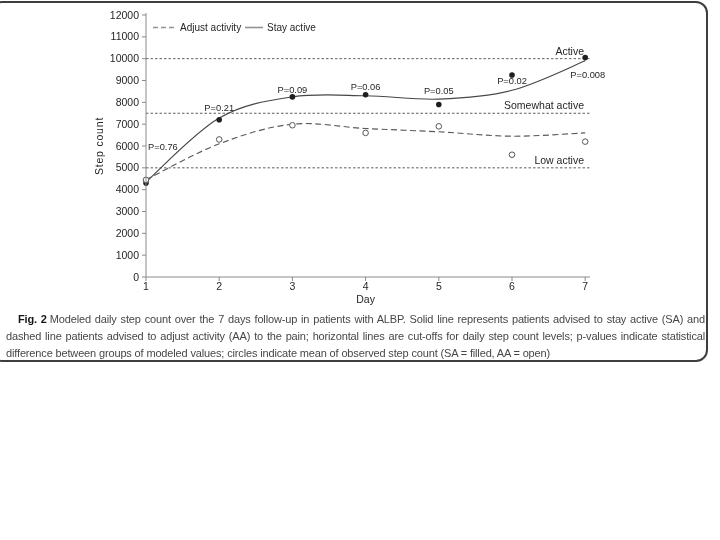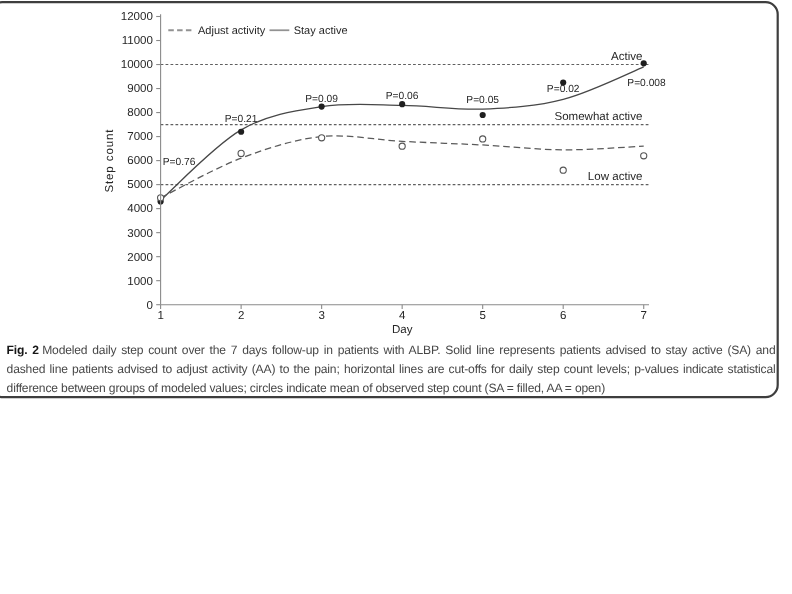--- a/index.html
+++ b/index.html
@@ -10,21 +10,21 @@
   #chart{position:absolute;left:0;top:0;}
   #chart text{font-family:"Liberation Sans",sans-serif;fill:#262626;}
   .tick-label{font-size:10.5px;}
   .axis-title{font-size:10.5px;}
   .p-label{font-size:9.3px;}
   .cutoff-label{font-size:10.5px;}
   .legend-label{font-size:10px;fill:#3a3a3a;}
   figcaption{position:absolute;left:6px;top:311px;width:699px;
              font-size:11px;line-height:17px;letter-spacing:-0.15px;
              color:#474747;text-align:justify;}
-  figcaption b{color:#161616;margin-right:3px;}
+  figcaption b{color:#161616;margin-right:3px;margin-left:12px;}
 </style>
 </head>
 <body>
 
 <div class="page">
   <div class="figure-box"></div>
 
   <svg id="chart" width="720" height="310">
       <line x1="146" y1="58.66666666666666" x2="590" y2="58.66666666666666" stroke="#5f5f5f" stroke-width="1" stroke-dasharray="2.5,2"></line>
       <text x="584" y="54.66666666666666" class="cutoff-label" text-anchor="end">Active</text>

